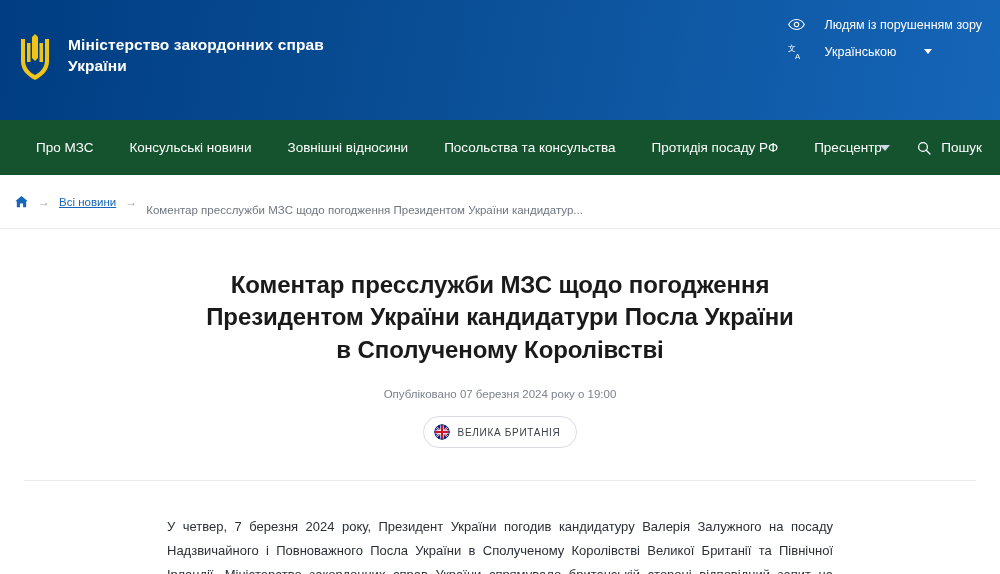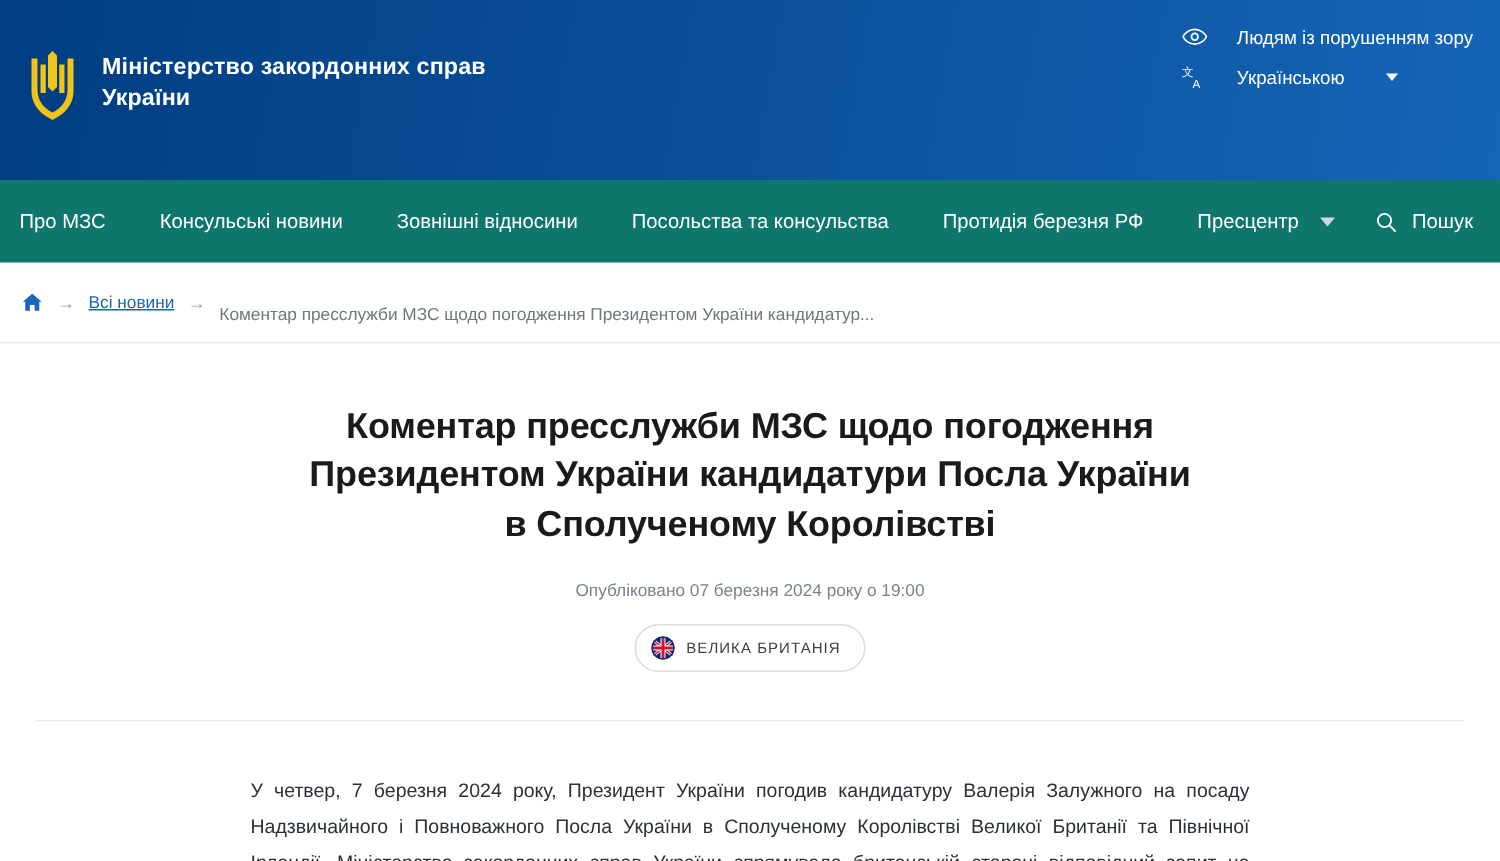--- a/index.html
+++ b/index.html
@@ -60,24 +60,24 @@
     border-left: 4.5px solid transparent;
     border-right: 4.5px solid transparent;
     border-top: 5px solid #ffffff;
     margin-left: 8px;
   }
   .lang-label { font-weight: normal; }
 
   
   .nav {
     height: 55px;
-    background: #0f766e;
-    display: flex;
-    align-items: center;
-    padding: 0 1px;
+    background: #14532d;
+    display: flex;
+    align-items: center;
+    padding: 0 24px;
     position: relative;
   }
   .nav-items {
     display: flex;
     align-items: center;
     gap: 0;
   }
   .nav-item {
     color: #ffffff;
     font-size: 13.5px;
@@ -216,21 +216,21 @@
 
   </div>
 </div>
 
 <div class="nav">
   <div class="nav-items">
     <div class="nav-item">Про МЗС</div>
     <div class="nav-item">Консульські новини</div>
     <div class="nav-item">Зовнішні відносини</div>
     <div class="nav-item">Посольства та консульства</div>
-    <div class="nav-item">Протидія березня РФ</div>
+    <div class="nav-item">Протидія посаду РФ</div>
     <div class="nav-item">Пресцентр</div>
   </div>
   <div class="nav-right">
     <span class="nav-chevron"></span>
     <div class="search-box">
       <svg class="search-icon" viewBox="0 0 24 24">
         <circle cx="10.5" cy="10.5" r="6.6" fill="none" stroke="#ffffff" stroke-width="1.9"></circle>
         <line x1="15.4" y1="15.4" x2="21" y2="21" stroke="#ffffff" stroke-width="1.9" stroke-linecap="round"></line>
       </svg>
       <span>Пошук</span>

